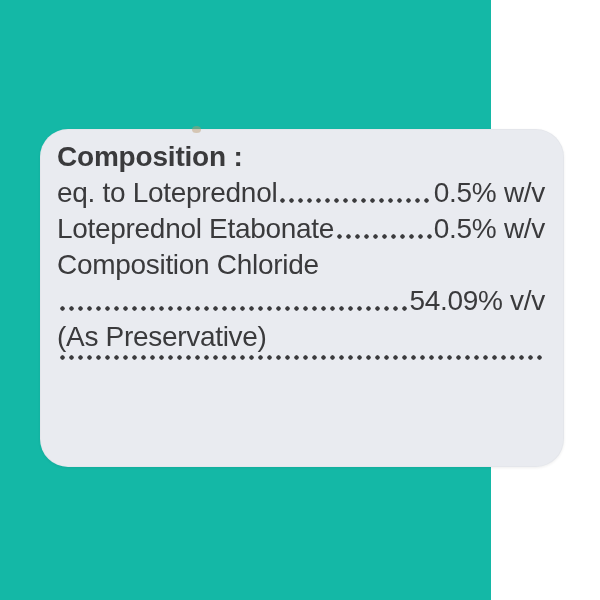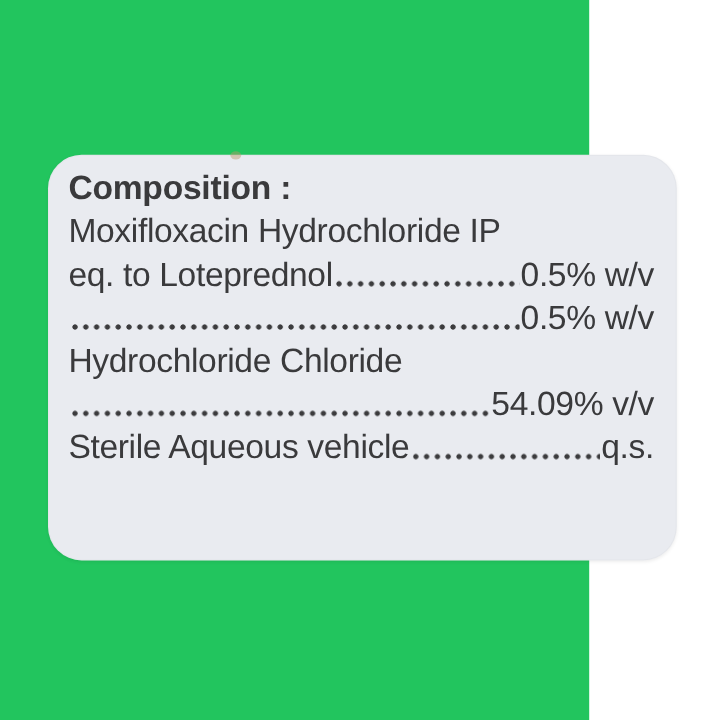--- a/index.html
+++ b/index.html
@@ -8,21 +8,21 @@
     width: 600px;
     height: 600px;
     background: #ffffff;
     font-family: "Liberation Sans", sans-serif;
     overflow: hidden;
   }
   .photo {
     position: relative;
     width: 491px;
     height: 600px;
-    background: #22c55e;
+    background: #14b8a6;
     text-decoration: underline;
   }
   .card {
     position: absolute;
     left: 40px;
     top: 129px;
     width: 524px;
     height: 338px;
     box-sizing: border-box;
     background: #e9ebf0;
@@ -68,48 +68,47 @@
 
 <div class="photo">
 
   <div class="card" style="background: rgb(233, 235, 240); color: rgb(58, 58, 60);">
 
     <div class="row heading">
       <span class="txt">Composition :</span>
     </div>
 
 
-    <div class="row">
-      <span class="txt">Moxifloxacin Hydrochloride IP</span>
-    </div>
 
     <div class="row">
       <span class="lbl">eq. to Loteprednol</span>
       <span class="dots"></span>
       <span class="val">0.5% w/v</span>
     </div>
 
     <div class="row">
+      <span class="lbl">Loteprednol Etabonate</span>
       <span class="dots"></span>
       <span class="val">0.5% w/v</span>
     </div>
 
     <div class="row">
-      <span class="txt">Hydrochloride Chloride</span>
+      <span class="txt">Composition Chloride</span>
     </div>
 
     <div class="row">
       <span class="dots"></span>
       <span class="val">54.09% v/v</span>
     </div>
 
+    <div class="row">
+      <span class="txt">(As Preservative)</span>
+    </div>
 
     <div class="row">
-      <span class="lbl">Sterile Aqueous vehicle</span>
       <span class="dots"></span>
-      <span class="val">q.s.</span>
     </div>
 
   </div>
 
   <div class="speck"></div>
 
 </div>
 
 </body></html>

